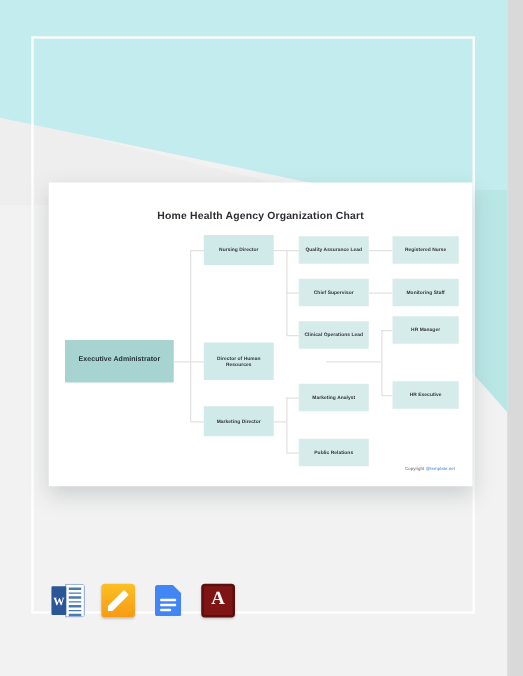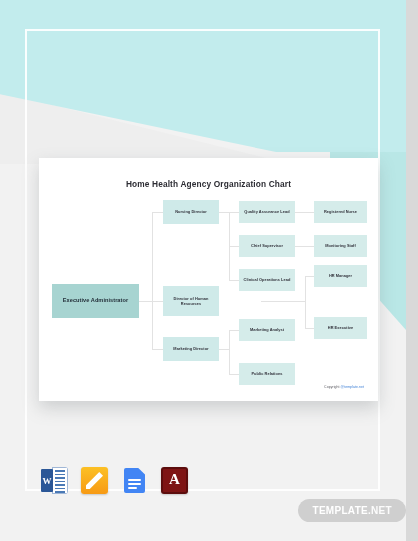--- a/index.html
+++ b/index.html
@@ -78,21 +78,21 @@
     height: 462px;
     border: 2px solid rgba(255,255,255,0.92);
     box-sizing: border-box;
     pointer-events: none;
   }
 
   
   .doc-card {
     position: absolute;
     left: 39px;
-    top: 158px;
+    top: 146px;
     width: 339px;
     height: 243px;
     background: #ffffff;
     box-shadow: 0 7px 16px rgba(120,125,130,0.30);
   }
 
   .doc-title {
     position: absolute;
     left: 0;
     top: 21px;
@@ -359,15 +359,14 @@
       </div>
     </div>
 
     <div class="ficon pdf">
       <div class="pdf-inner">
         <span class="pdf-a">A</span>
       </div>
     </div>
   </div>
 
-  <div class="watermark"><span>TEMPLATE</span><span class="net">.NET</span></div>
 
 </div>
 
 </body></html>

